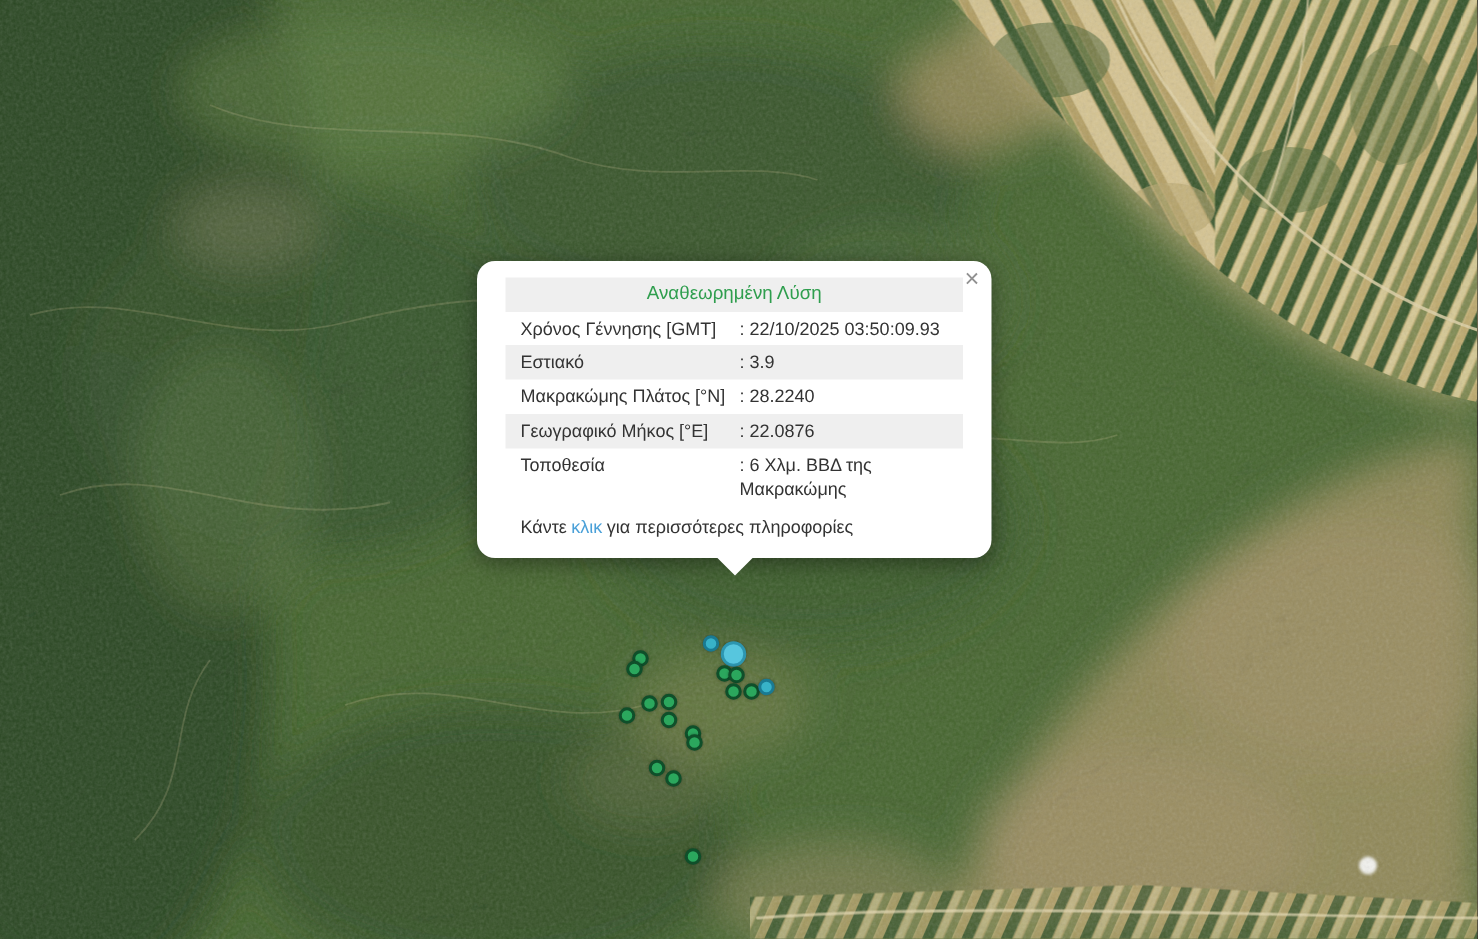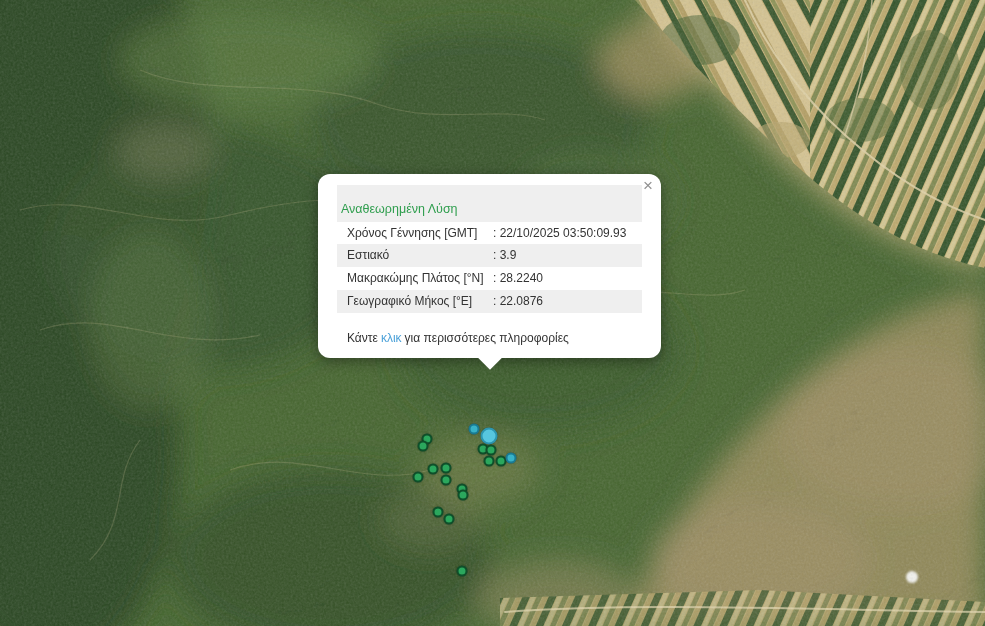--- a/index.html
+++ b/index.html
@@ -30,27 +30,27 @@
     background:#fff; transform:translateX(-50%) rotate(45deg);
   }
   .popup-close {
     position:absolute; top:3px; right:8px; font-size:17px; line-height:17px;
     color:#919191; text-decoration:none; cursor:pointer; font-weight:400;
     z-index:2;
   }
   .popup-content { position:relative; margin:11px 19px 12px; z-index:1; }
   .popup-content > div:nth-child(odd) { background:#efefef; }
   .popup-title {
-    text-align:left; color:#2f9e4e; font-size:12.5px;
-    padding:16px 4px 3px;
+    text-align:center; color:#2f9e4e; font-size:12.5px;
+    padding:2px 4px 3px;
   }
   .prow { display:flex; padding:3px 10px; }
   .plabel { flex:0 0 138px; padding-right:8px; }
   .pvalue { flex:1; display:flex; align-items:center; }
-  .pfooter { padding:5px 10px 0; background:#fff !important;margin-top:12px; }
+  .pfooter { padding:5px 10px 0; background:#fff !important; }
   .pfooter .plink { color:#4aa0d8; text-decoration:none; cursor:pointer; margin:0 3px; }
 </style>
 </head>
 <body>
 
 <div id="stage">
 
   <div id="map-canvas">
     <svg width="985" height="626" viewBox="0 0 985 626">
       <defs>
@@ -190,20 +190,24 @@
         <div class="pvalue">: 3.9</div>
       </div>
       <div class="prow">
         <div class="plabel">Μακρακώμης Πλάτος [°N]</div>
         <div class="pvalue">: 28.2240</div>
       </div>
       <div class="prow">
         <div class="plabel">Γεωγραφικό Μήκος [°E]</div>
         <div class="pvalue">: 22.0876</div>
       </div>
+      <div class="prow">
+        <div class="plabel">Τοποθεσία</div>
+        <div class="pvalue">: 6 Χλμ. ΒΒΔ της Μακρακώμης</div>
+      </div>
 
       <div class="pfooter">
         <span>Κάντε</span><a class="plink">κλικ</a><span>για περισσότερες πληροφορίες</span>
       </div>
     </div>
   </div>
 
 </div>
 
 </body></html>

